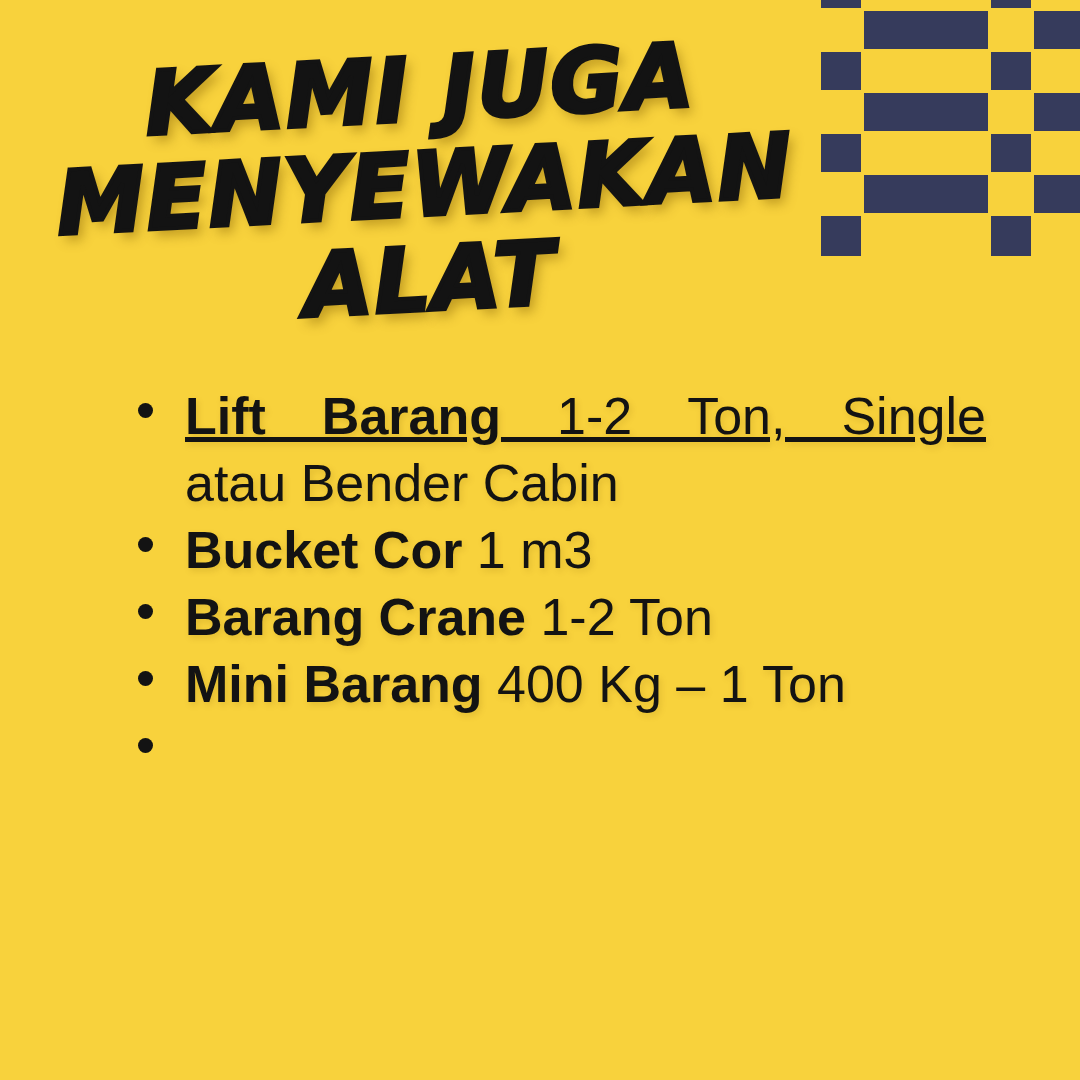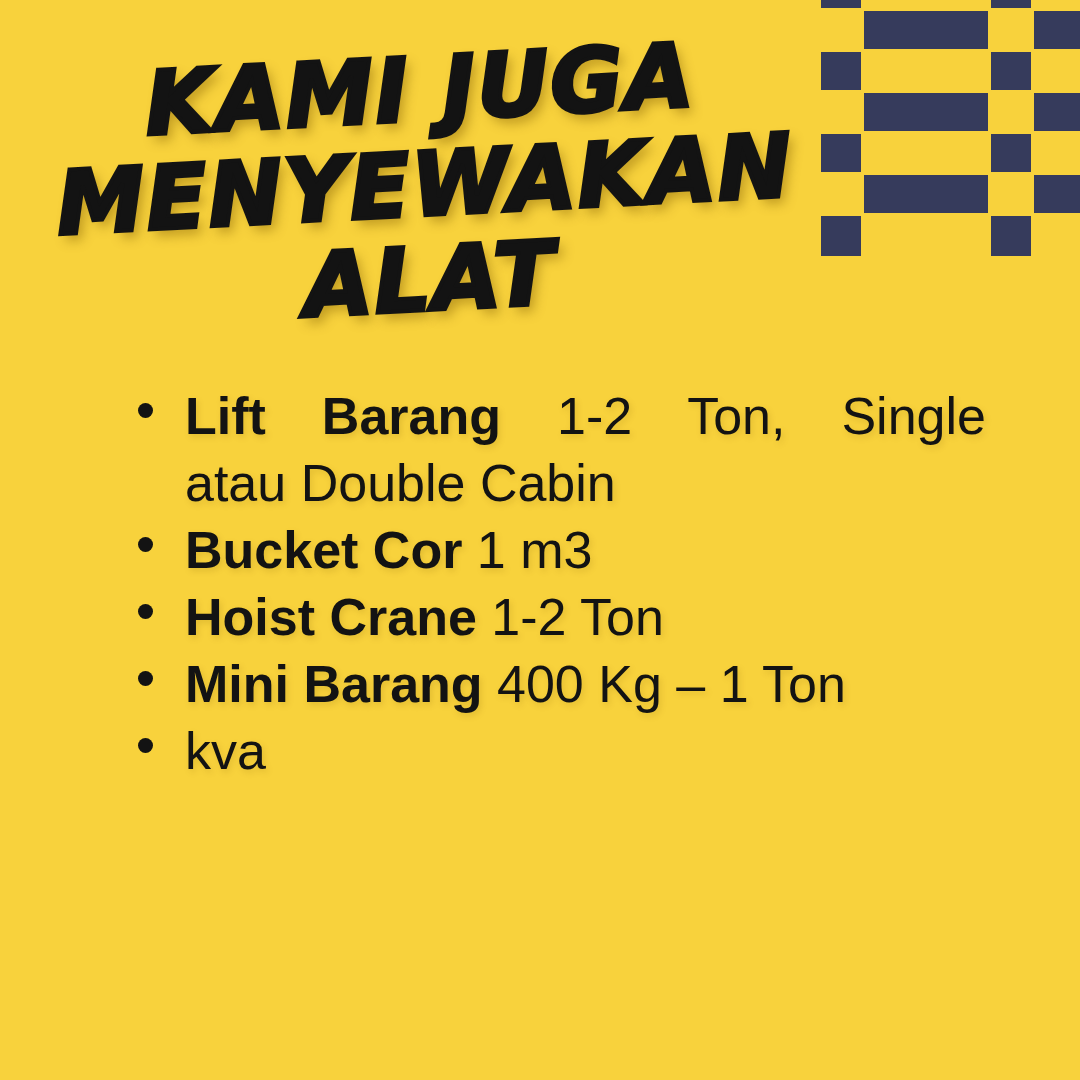--- a/index.html
+++ b/index.html
@@ -65,21 +65,21 @@
   .dot {
     position: absolute;
     left: 0;
     top: 20px;
     width: 15px;
     height: 15px;
     border-radius: 50%;
     background: var(--ink, #131313);
   }
   .item-line { text-align: left; }
-  .item-line.justify { text-align: justify; text-align-last: justify; }
+  .item-line.justify { text-align: justify; text-align-last: justify; text-decoration: underline; }
   .item-line .b { font-weight: bold; }
   .item-line .r { font-weight: normal; }
 </style>
 </head>
 <body>
 
 <div class="poster">
 
   <div class="pattern" id="pattern" style="grid-template-columns: 40px 124px 40px 46px; grid-template-rows: 8px 38px 38px 38px 38px 38px 40px;">
       <div class="cell dark"></div>
@@ -115,33 +115,32 @@
   <h1 class="title">
     <span class="title-line">KAMI JUGA</span>
     <span class="title-line">MENYEWAKAN</span>
     <span class="title-line">ALAT</span>
   </h1>
 
   <div class="list" id="equipment-list">
       <div class="item">
         <span class="dot"></span>
         <div class="item-line justify"><span class="b">Lift Barang</span><span class="r"> 1-2 Ton, Single</span></div>
-        <div class="item-line"><span class="r">atau Double Cabin</span></div>
+        <div class="item-line"><span class="r">atau Bender Cabin</span></div>
       </div>
       <div class="item">
         <span class="dot"></span>
         <div class="item-line"><span class="b">Bucket Cor</span><span class="r"> 1 m3</span></div>
       </div>
       <div class="item">
         <span class="dot"></span>
-        <div class="item-line"><span class="b">Hoist Crane</span><span class="r"> 1-2 Ton</span></div>
+        <div class="item-line"><span class="b">Barang Crane</span><span class="r"> 1-2 Ton</span></div>
       </div>
       <div class="item">
         <span class="dot"></span>
         <div class="item-line"><span class="b">Mini Barang</span><span class="r"> 400 Kg – 1 Ton</span></div>
       </div>
       <div class="item">
         <span class="dot"></span>
-        <div class="item-line"><span class="r">kva</span></div>
       </div>
     </div>
 
 </div>
 
 </body></html>

